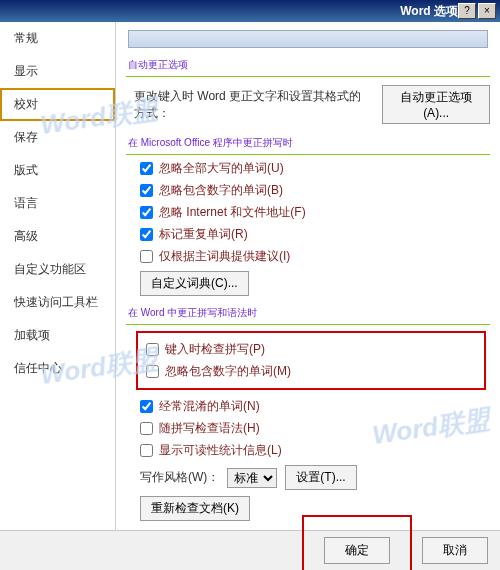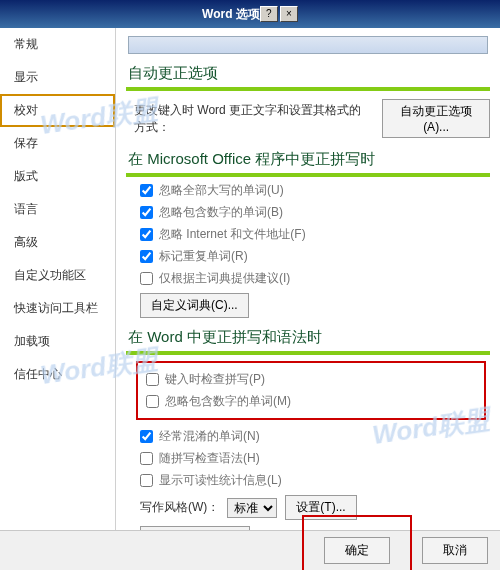--- a/index.html
+++ b/index.html
@@ -1,31 +1,31 @@
 <!DOCTYPE html>
 <html><head>
 <meta charset="utf-8">
 <style>
   * { box-sizing: border-box; margin: 0; padding: 0; }
   body { font-family: "Microsoft YaHei", SimSun, Tahoma, sans-serif; font-size: 12px; background: #ece9d8; width: 500px; height: 570px; overflow: hidden; position: relative; }
-  .titlebar { background: linear-gradient(to bottom,#0a246a,#3a6ea5); color: #fff; height: 28px; display: flex; align-items: center; padding: 0 4px; justify-content: center; }
+  .titlebar { background: linear-gradient(to bottom,#0a246a,#3a6ea5); color: #fff; height: 22px; display: flex; align-items: center; padding: 0 4px; justify-content: flex-end; }
   .titlebar .title { font-size: 12px; font-weight: bold; }
   .titlebar .rbtns { display: flex; gap: 2px; }
   .titlebar .rbtn { width: 18px; height: 16px; background: #d4d0c8; border: 1px solid #fff; border-right-color:#404040; border-bottom-color:#404040; font-size: 10px; text-align: center; line-height:14px; color:#000; }
   .dialog-body { display: flex; height: 508px; background: #fff; }
   .sidebar { width: 116px; border-right: 1px solid #d0d0d0; background: #fff; }
   .side-item { padding: 8px 14px; color: #333; cursor: pointer; }
   .side-item.active { border: 2px solid #d08c00; padding: 6px 12px; }
   .content { flex: 1; overflow-y: auto; padding: 6px 10px 10px 10px; background: #fff; color:#333; }
-  .section-hd { color:#14532d; font-size:15px; border-bottom:4px solid #84cc16; padding: 4px 0 4px 2px; margin-top:6px; }
+  .section-hd { color:#6d28d9; font-size:10px; border-bottom:1px solid #84cc16; padding: 4px 0 4px 2px; margin-top:6px; }
   .desc-row { margin: 8px 0 8px 8px; display:flex; align-items:center; gap:18px; }
   .btn { background:#f3f3f3; border:1px solid #9a9a9a; padding:3px 10px; font-size:12px; cursor:pointer; }
   .chk { display:flex; align-items:center; gap:6px; margin: 5px 0 5px 14px; }
   .chk input[type=checkbox] { width:13px; height:13px; }
-  .chk label { color:#737373; }
+  .chk label { color:#7f1d1d; }
   .sel { border:1px solid #9a9a9a; font-size:12px; padding:1px 2px; height:20px; }
   .redbox { border:2px solid #cc0000; padding:3px 6px; }
   .spell-box { margin: 6px 4px 8px 10px; }
   .rowlbl { margin-left:14px; display:flex; align-items:center; gap:8px; margin-top:6px;}
   .icon-strip { height:18px; background:linear-gradient(#dde6f3,#c8d7ed); border:1px solid #9ab; margin: 2px; }
   .bottom-bar { position:absolute; bottom:0; left:0; right:0; height:40px; background:#f0f0f0; border-top:1px solid #c8c8c8; display:flex; justify-content:flex-end; align-items:center; padding:0 12px; gap:10px; }
   .ok-wrap { border:2px solid #cc0000; padding:20px; }
   .watermark { position:absolute; color:#bcd3ef; font-size:26px; font-weight:bold; font-style:italic; pointer-events:none; opacity:0.7; }
   .wm1 { top:100px; left:40px; transform:rotate(-8deg);}
   .wm2 { top:350px; left:40px; transform:rotate(-8deg);}

